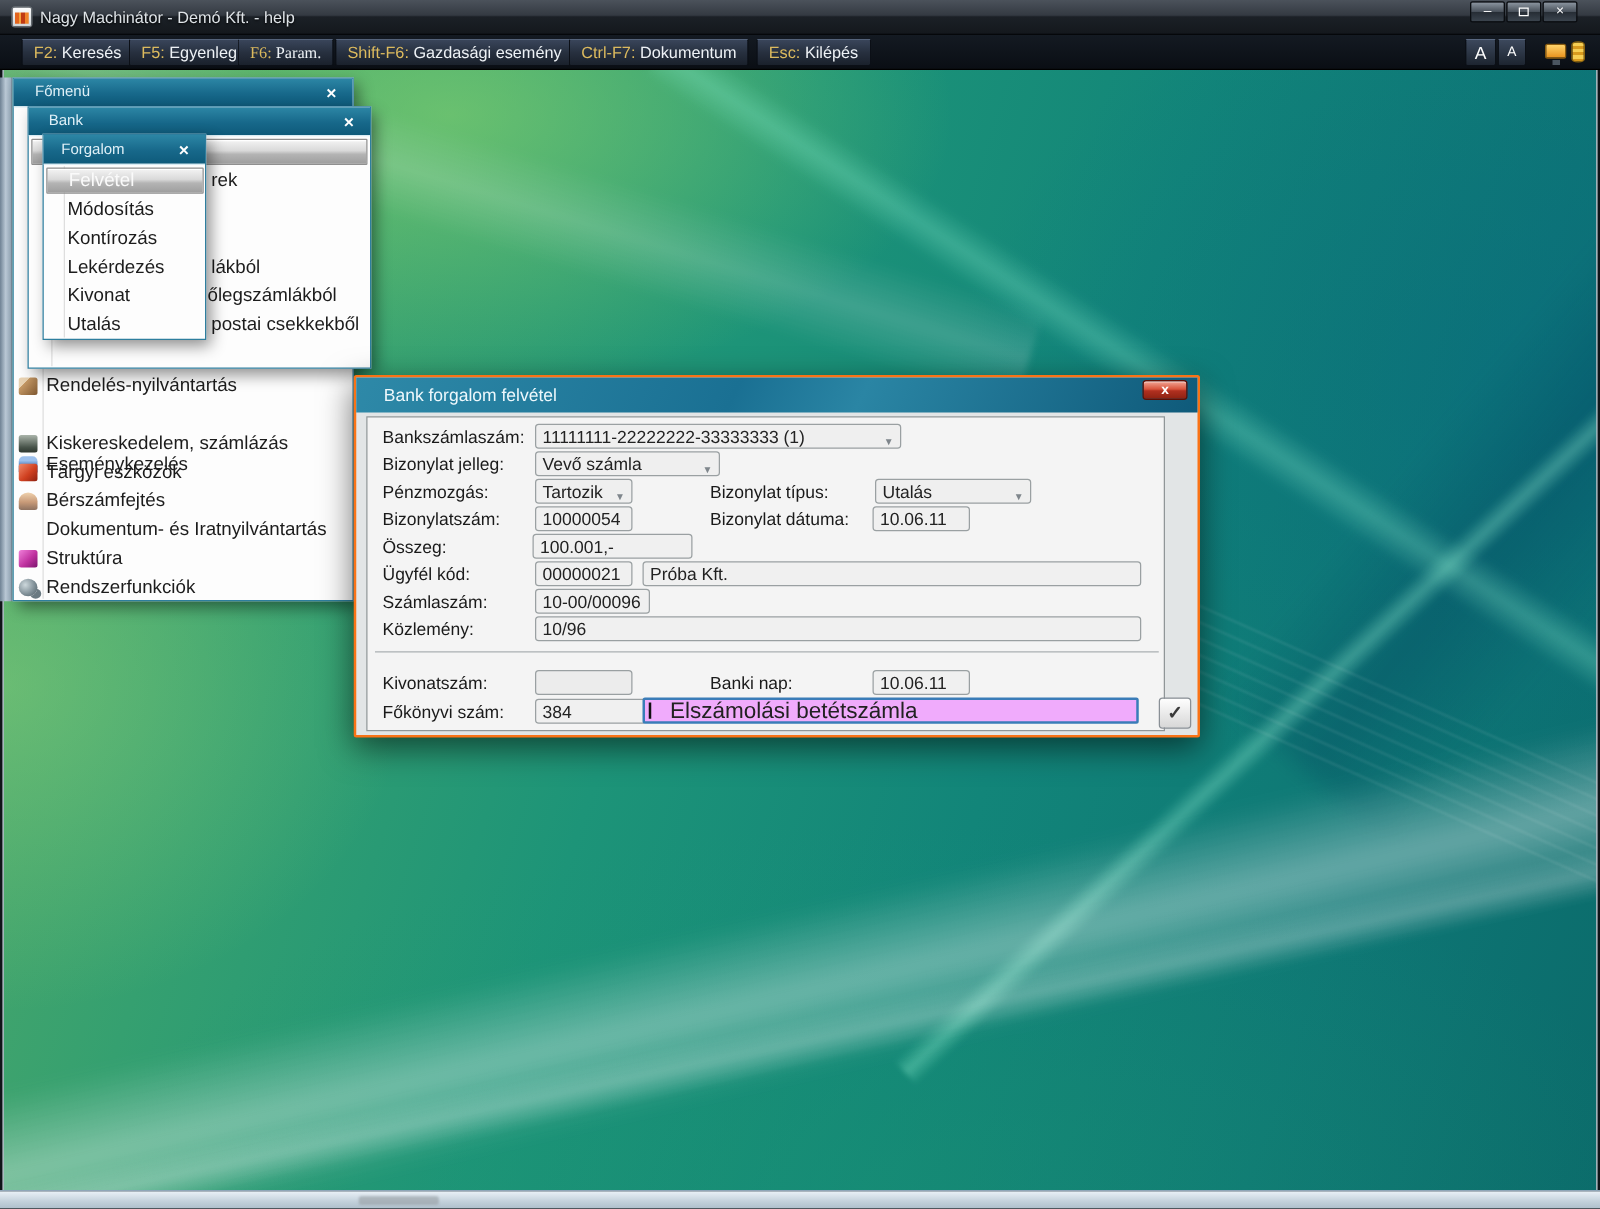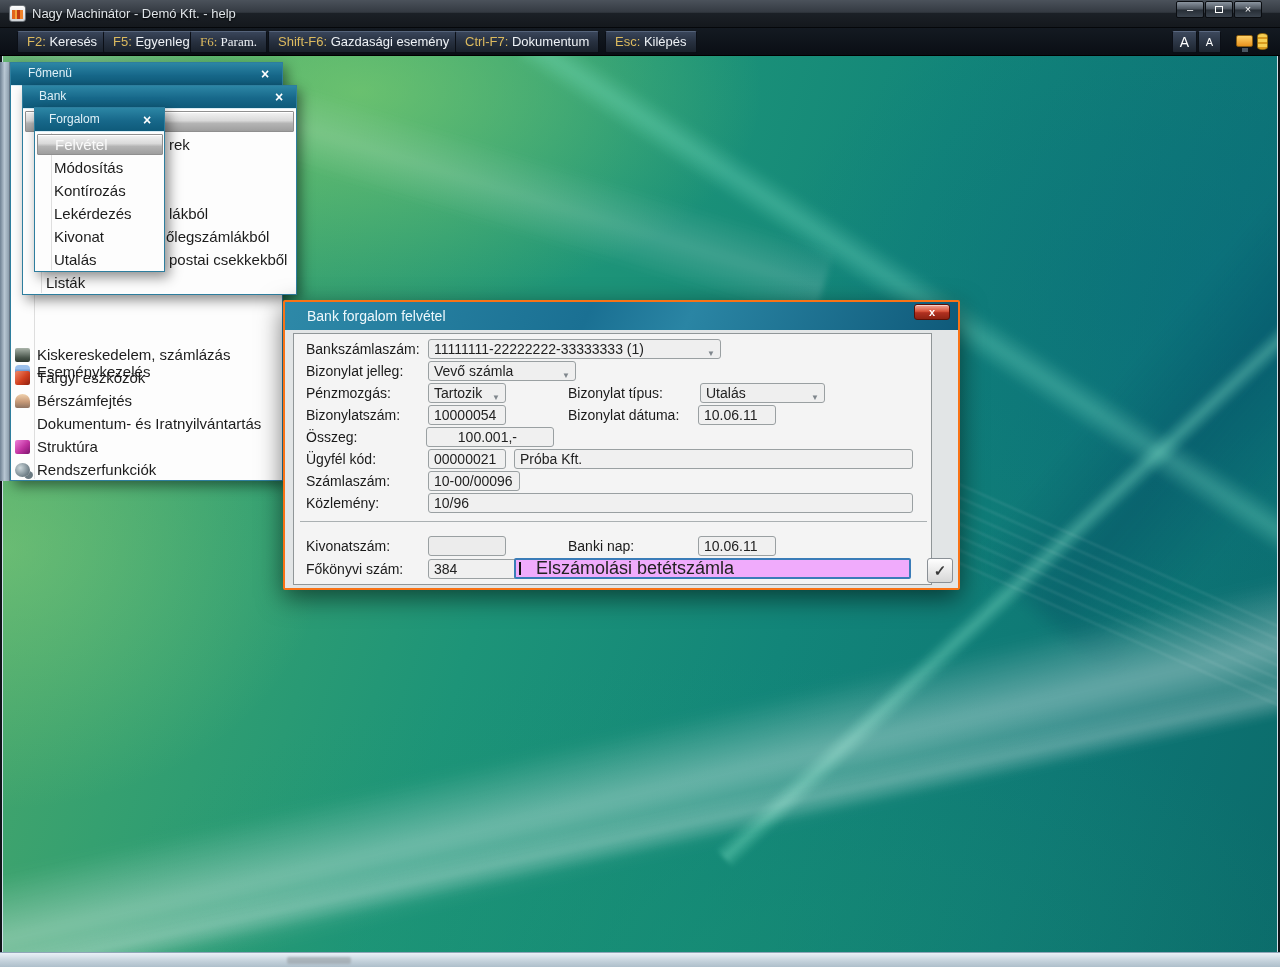--- a/index.html
+++ b/index.html
@@ -162,20 +162,23 @@
     <div class="smudge"></div>
   </div>
 
   <div class="left-strip"></div>
   <div class="menuwin" style="left:10px; top:62px; width:273px; height:419px; z-index:10;">
     <div class="menu-title">
       <span class="t" style="left:17px;">Főmenü</span>
       <span class="menu-close">×</span>
     </div>
     <div class="col-line" style="left:23px; top:24px; bottom:1px;"></div>
+    <div class="menu-item" style="left:0; top:235px; width:271px; padding-left:26px;">
+      <span class="mi ic-package"></span><span>Rendelés-nyilvántartás</span>
+    </div>
     <div class="menu-item" style="left:0; top:258px; width:271px; padding-left:26px;margin-top:40px;">
       <span class="mi ic-person"></span><span>Eseménykezelés</span>
     </div>
     <div class="menu-item" style="left:0; top:281px; width:271px; padding-left:26px;">
       <span class="mi ic-register"></span><span>Kiskereskedelem, számlázás</span>
     </div>
     <div class="menu-item" style="left:0; top:304px; width:271px; padding-left:26px;">
       <span class="mi ic-redcube"></span><span>Tárgyi eszközök</span>
     </div>
     <div class="menu-item" style="left:0; top:327px; width:271px; padding-left:26px;">
@@ -196,21 +199,20 @@
     <div class="menu-title">
       <span class="t">Bank</span>
       <span class="menu-close">×</span>
     </div>
     <div class="col-line" style="left:18px; top:24px; bottom:1px;"></div>
     <div class="hl-bar" style="left:2px; top:25px; width:269px;"></div>
     <div class="menu-item" style="left:146px; top:48px;  width:125px;"><span>rek</span></div>
     <div class="menu-item" style="left:146px; top:117px; width:125px;"><span>lákból</span></div>
     <div class="menu-item" style="left:143px; top:140px; width:128px;"><span>őlegszámlákból</span></div>
     <div class="menu-item" style="left:146px; top:163px; width:125px;"><span>postai csekkekből</span></div>
-    <div class="menu-item" style="left:23px; top:186px; width:248px;"><span>Listák</span></div>
   </div>
 
   <div class="menuwin" style="left:34px; top:107px; width:131px; height:165px; z-index:30;">
     <div class="menu-title" style="height:24px;">
       <span class="t" style="left:14px; top:4px;">Forgalom</span>
       <span class="menu-close" style="top:3px;">×</span>
     </div>
     <div class="col-line" style="left:16px; top:25px; bottom:1px;"></div>
     <div class="hl-bar" style="left:2px; top:26px; width:126px; padding-left:17px;"><span>Felvétel</span></div>
     <div class="menu-item" style="left:19px; top:49px;  width:110px;"><span>Módosítás</span></div>
@@ -245,21 +247,21 @@
       <div class="drop" style="left:406px; top:49px; width:125px;">
         <span>Utalás</span><span class="arr">▼</span>
       </div>
 
       <span class="lbl" style="left:12px; top:73px;">Bizonylatszám:</span>
       <input class="fld" style="left: 134px; top: 71px; width: 78px;" value="10000054">
       <span class="lbl" style="left:274px; top:73px;">Bizonylat dátuma:</span>
       <input class="fld" style="left: 404px; top: 71px; width: 78px;" value="10.06.11">
 
       <span class="lbl" style="left:12px; top:95px;">Összeg:</span>
-      <input class="fld" style="left: 132px; top: 93px; width: 128px; text-align: right; padding-right: 36px;" value="100.001,-">
+      <input class="fld" style="left: 132px; top: 93px; width: 128px; text-align: left; padding-right: 36px;" value="100.001,-">
 
       <span class="lbl" style="left:12px; top:117px;">Ügyfél kód:</span>
       <input class="fld" style="left: 134px; top: 115px; width: 78px;" value="00000021">
       <input class="fld" style="left: 220px; top: 115px; width: 399px;" value="Próba Kft.">
 
       <span class="lbl" style="left:12px; top:139px;">Számlaszám:</span>
       <input class="fld" style="left: 134px; top: 137px; width: 92px;" value="10-00/00096">
 
       <span class="lbl" style="left:12px; top:161px;">Közlemény:</span>
       <input class="fld" style="left: 134px; top: 159px; width: 485px;" value="10/96">

